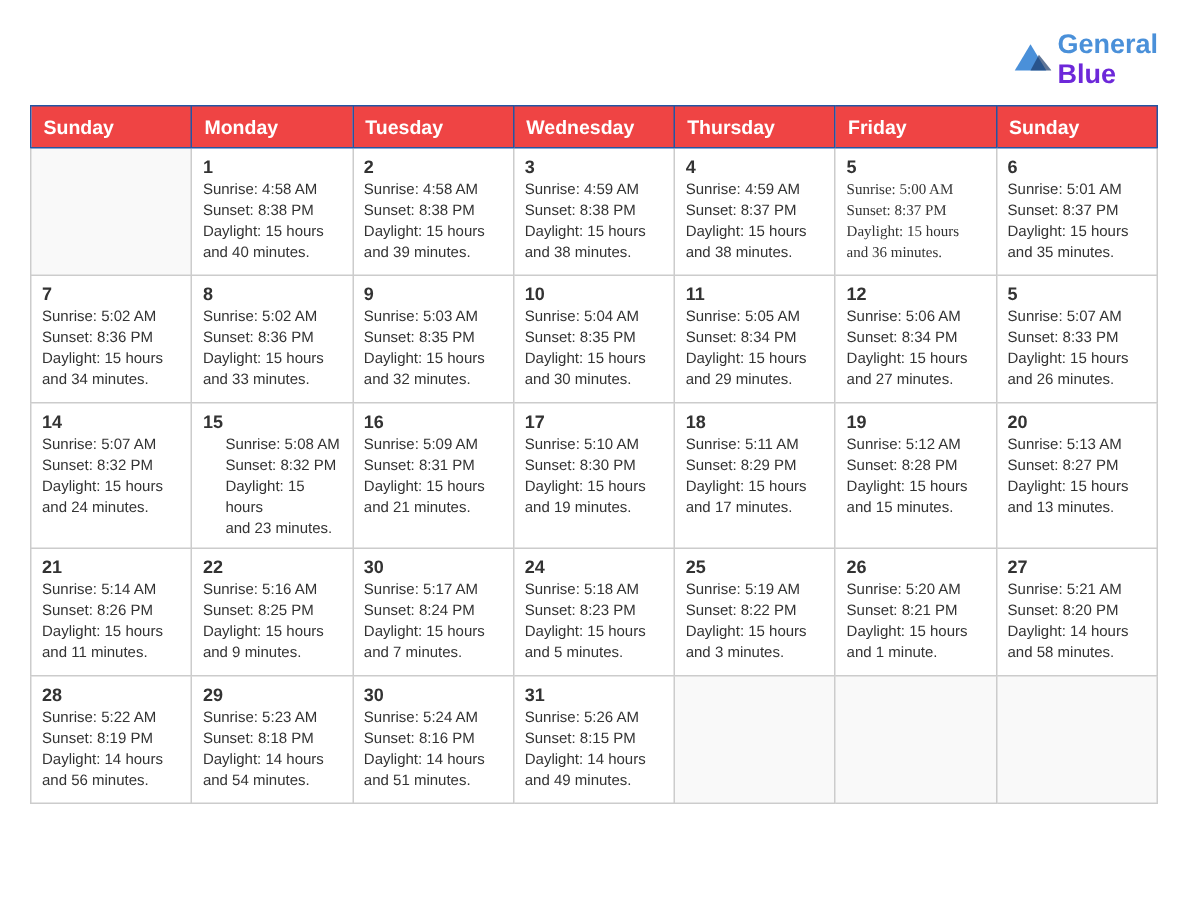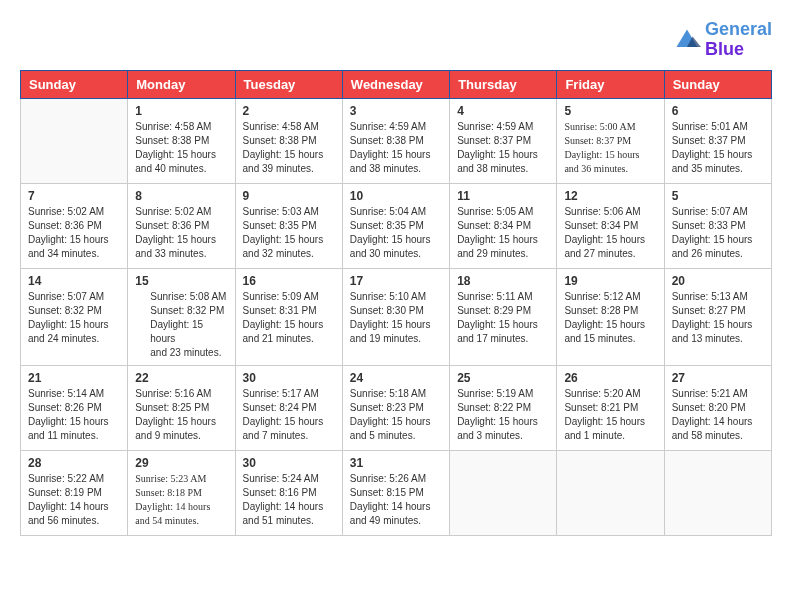--- a/index.html
+++ b/index.html
@@ -315,21 +315,21 @@
       <tr>
         <td>
           <span class="day-number">28</span>
           <div class="cell-content" style="white-space: pre-line;">Sunrise: 5:22 AM
 Sunset: 8:19 PM
 Daylight: 14 hours
 and 56 minutes.</div>
         </td>
         <td>
           <span class="day-number">29</span>
-          <div class="cell-content" style="white-space: pre-line; font-family: Liberation Serif, serif;">Sunrise: 5:23 AM
+          <div class="cell-content" style="white-space: pre-line;">Sunrise: 5:23 AM
 Sunset: 8:18 PM
 Daylight: 14 hours
 and 54 minutes.</div>
         </td>
         <td>
           <span class="day-number">30</span>
           <div class="cell-content" style="white-space: pre-line;">Sunrise: 5:24 AM
 Sunset: 8:16 PM
 Daylight: 14 hours
 and 51 minutes.</div>

